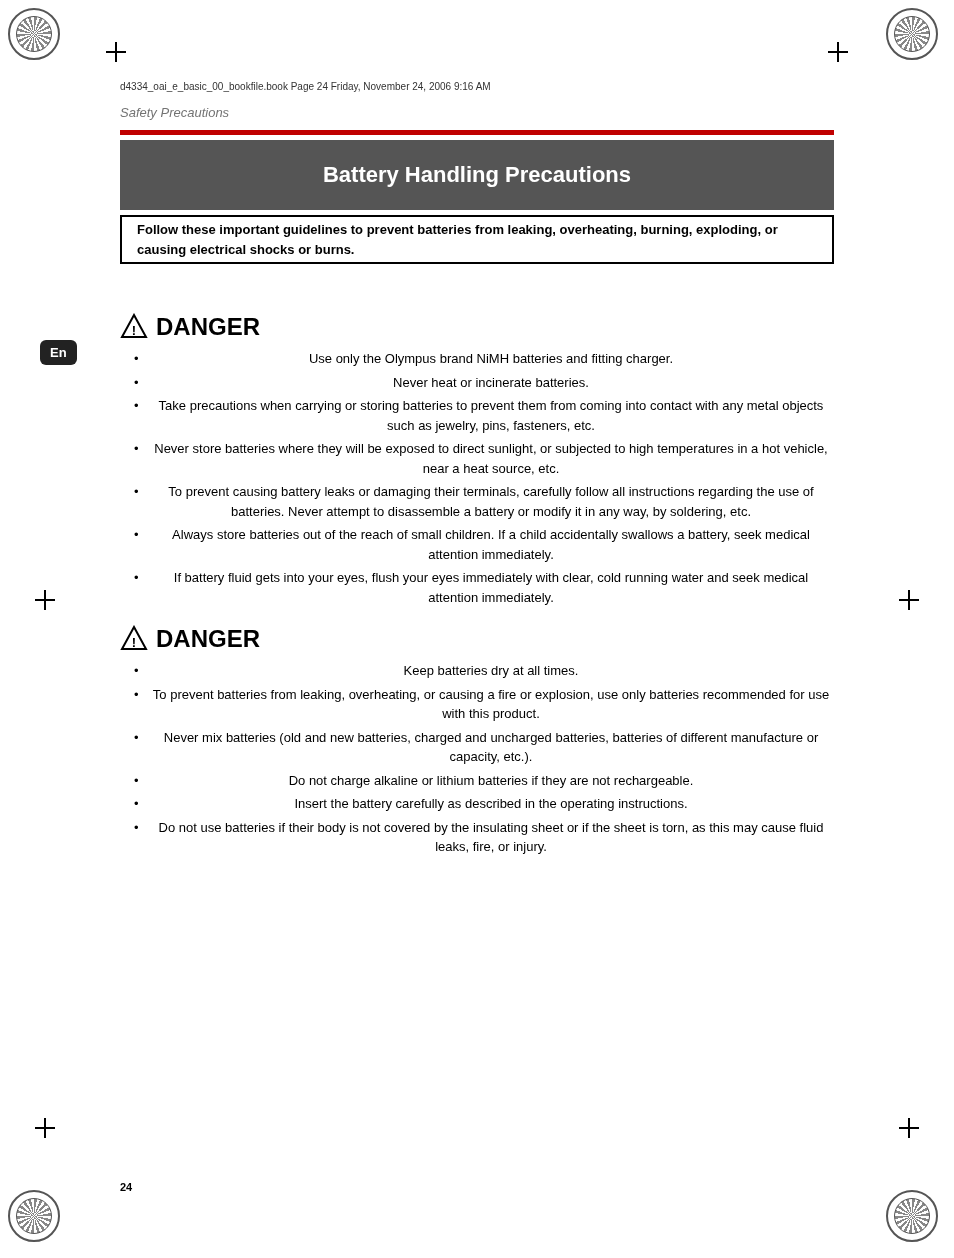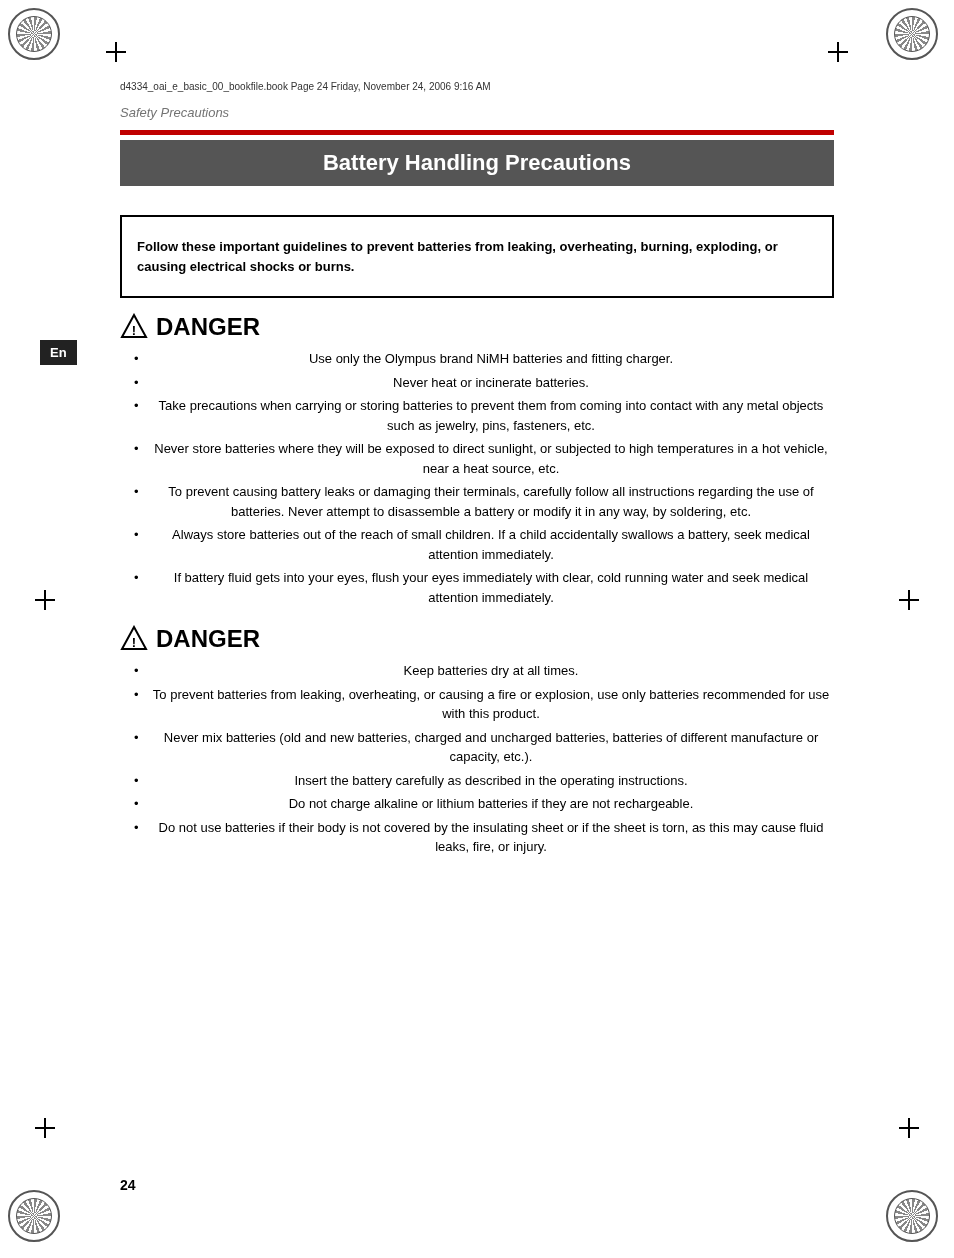--- a/index.html
+++ b/index.html
@@ -112,59 +112,60 @@
     .en-badge {
       position: absolute;
       top: 340px;
       left: 40px;
       background: #222;
       color: #fff;
       padding: 5px 10px;
       font-size: 13px;
       font-weight: bold;
       z-index: 10;
+      border-radius: 6px;
     }
 
     
     .red-top-border {
       position: absolute;
       top: 130px;
       left: 120px;
       right: 120px;
       height: 5px;
       background: #c00000;
     }
 
     
     .title-box {
       position: absolute;
       top: 140px;
       left: 120px;
       right: 120px;
       background: #555555;
-      padding: 10px 20px;
+      padding: 22px 20px;
       display: flex;
       align-items: center;
       justify-content: center;
     }
 
     .title-box-text {
       color: #ffffff;
       font-size: 22px;
       font-weight: bold;
     }
 
     
     .warning-box {
       position: absolute;
       top: 215px;
       left: 120px;
       right: 120px;
       border: 2px solid #000;
-      padding: 20px 15px;
+      padding: 3px 15px;
     }
 
     .warning-box-text {
       font-size: 13px;
       font-weight: bold;
       line-height: 1.5;
     }
 
     
     .content-area {
@@ -215,21 +216,21 @@
       position: absolute;
       left: 4px;
       top: 0;
     }
 
     
     .page-number {
       position: absolute;
       bottom: 65px;
       left: 120px;
-      font-size: 14px;
+      font-size: 11px;
       font-weight: bold;
     }
 
     
     .triangle-icon svg {
       width: 28px;
       height: 28px;
     }
   </style>
 </head>
@@ -310,22 +311,22 @@
           <text x="14" y="22" text-anchor="middle" font-size="13" font-weight="bold" fill="#000">!</text>
         </svg>
       </div>
       <span class="section-title">DANGER</span>
     </div>
 
     <ul class="bullet-list">
       <li>Keep batteries dry at all times.</li>
       <li>To prevent batteries from leaking, overheating, or causing a fire or explosion, use only batteries recommended for use with this product.</li>
       <li>Never mix batteries (old and new batteries, charged and uncharged batteries, batteries of different manufacture or capacity, etc.).</li>
+      <li>Do not charge alkaline or lithium batteries if they are not rechargeable.</li>
       <li>Insert the battery carefully as described in the operating instructions.</li>
-      <li>Do not charge alkaline or lithium batteries if they are not rechargeable.</li>
       <li>Do not use batteries if their body is not covered by the insulating sheet or if the sheet is torn, as this may cause fluid leaks, fire, or injury.</li>
     </ul>
 
   </div>
 
   <div class="page-number">24</div>
 
 </div>
 
 </body></html>

